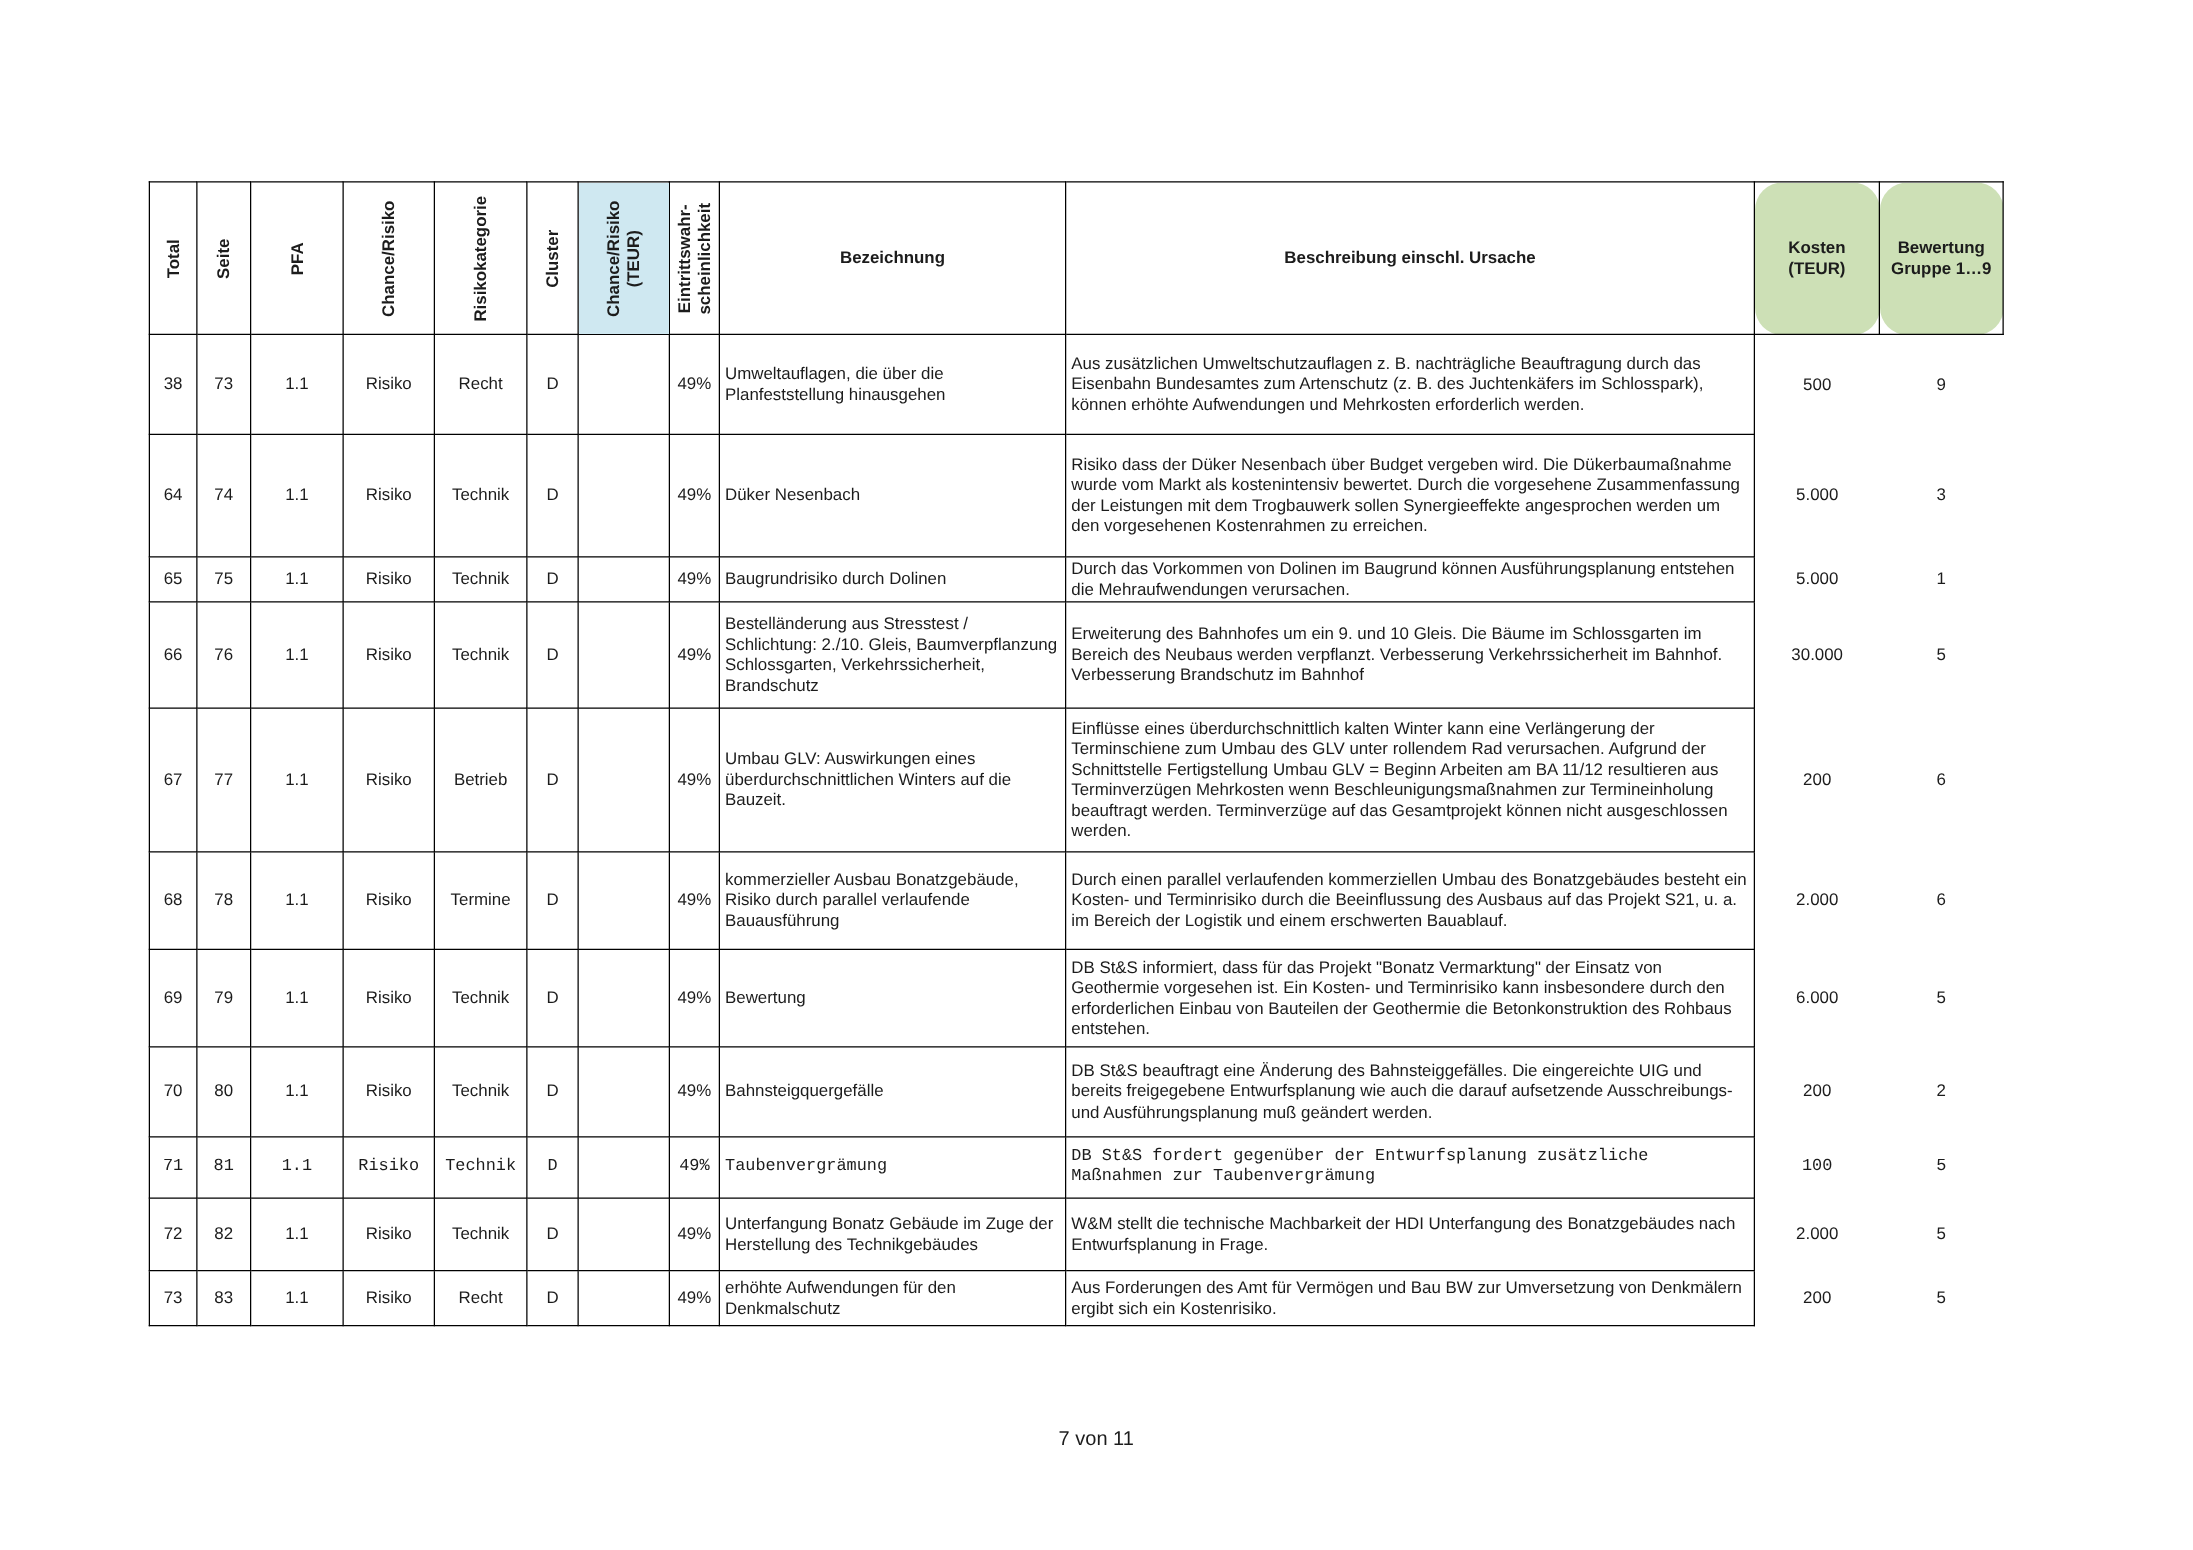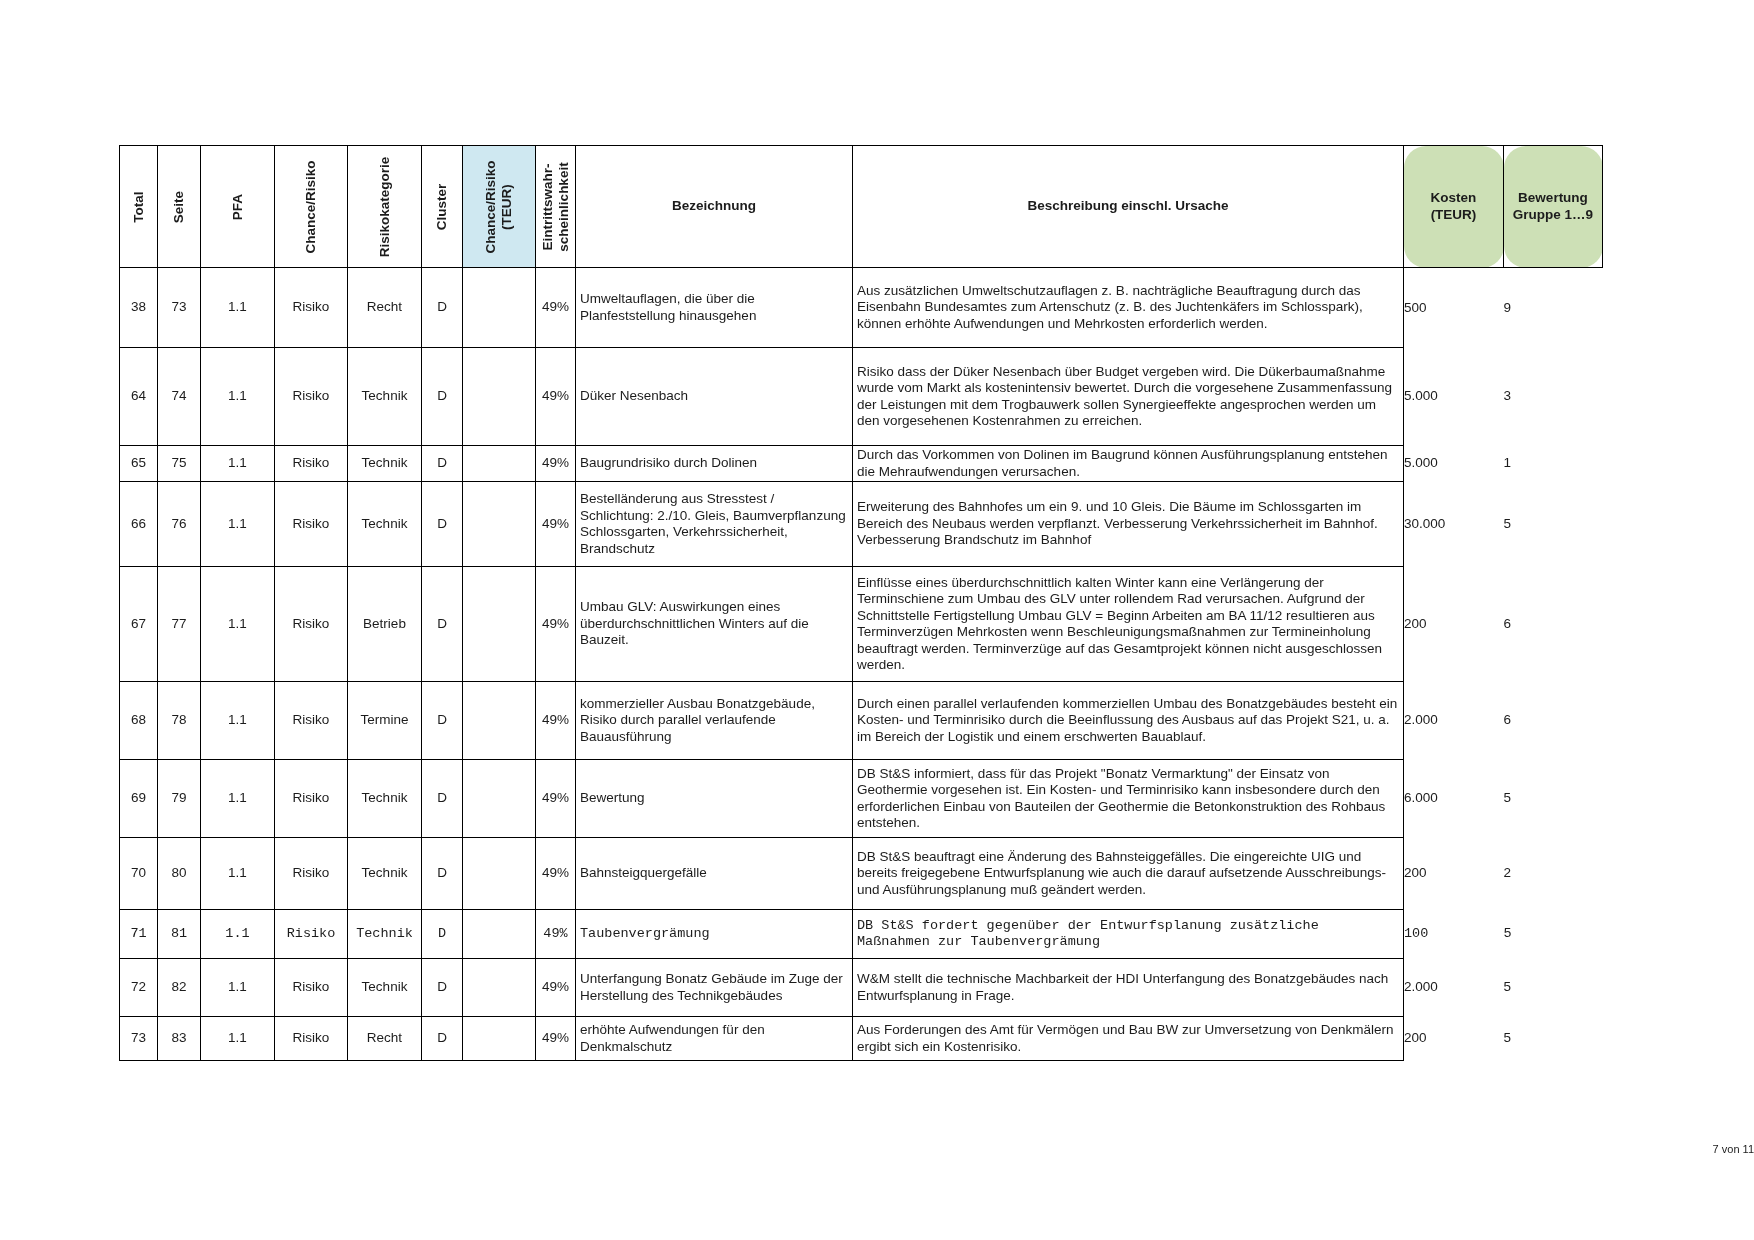--- a/index.html
+++ b/index.html
@@ -28,24 +28,24 @@
     font-weight:bold; font-size:13.5px; line-height:16px;
   }
   td.hcell {
     font-weight:bold; text-align:center;
     white-space:pre-line; padding:0 4px;
   }
   td.bg-blue  { background:#cfe8f1; }
   td.bg-green { background:#cde0b6;border-radius:22px; }
   td.num { text-align:center; padding:0 1px; }
   td.txt { text-align:left; padding:1px 4px; }
-  td.kosten, td.bewertung { border:none; }
+  td.kosten, td.bewertung { border:none; text-align:center; }
   .footer {
     position:absolute; left:0; right:0; top:1143px;
-    text-align:right; font-size:11px; color:#1c1c1c;
+    text-align:center; font-size:16px; color:#1c1c1c;
   }
 </style>
 </head>
 <body>
 
 <div class="page">
 
   <table class="risk">
     <colgroup>
       <col style="width:38px">

